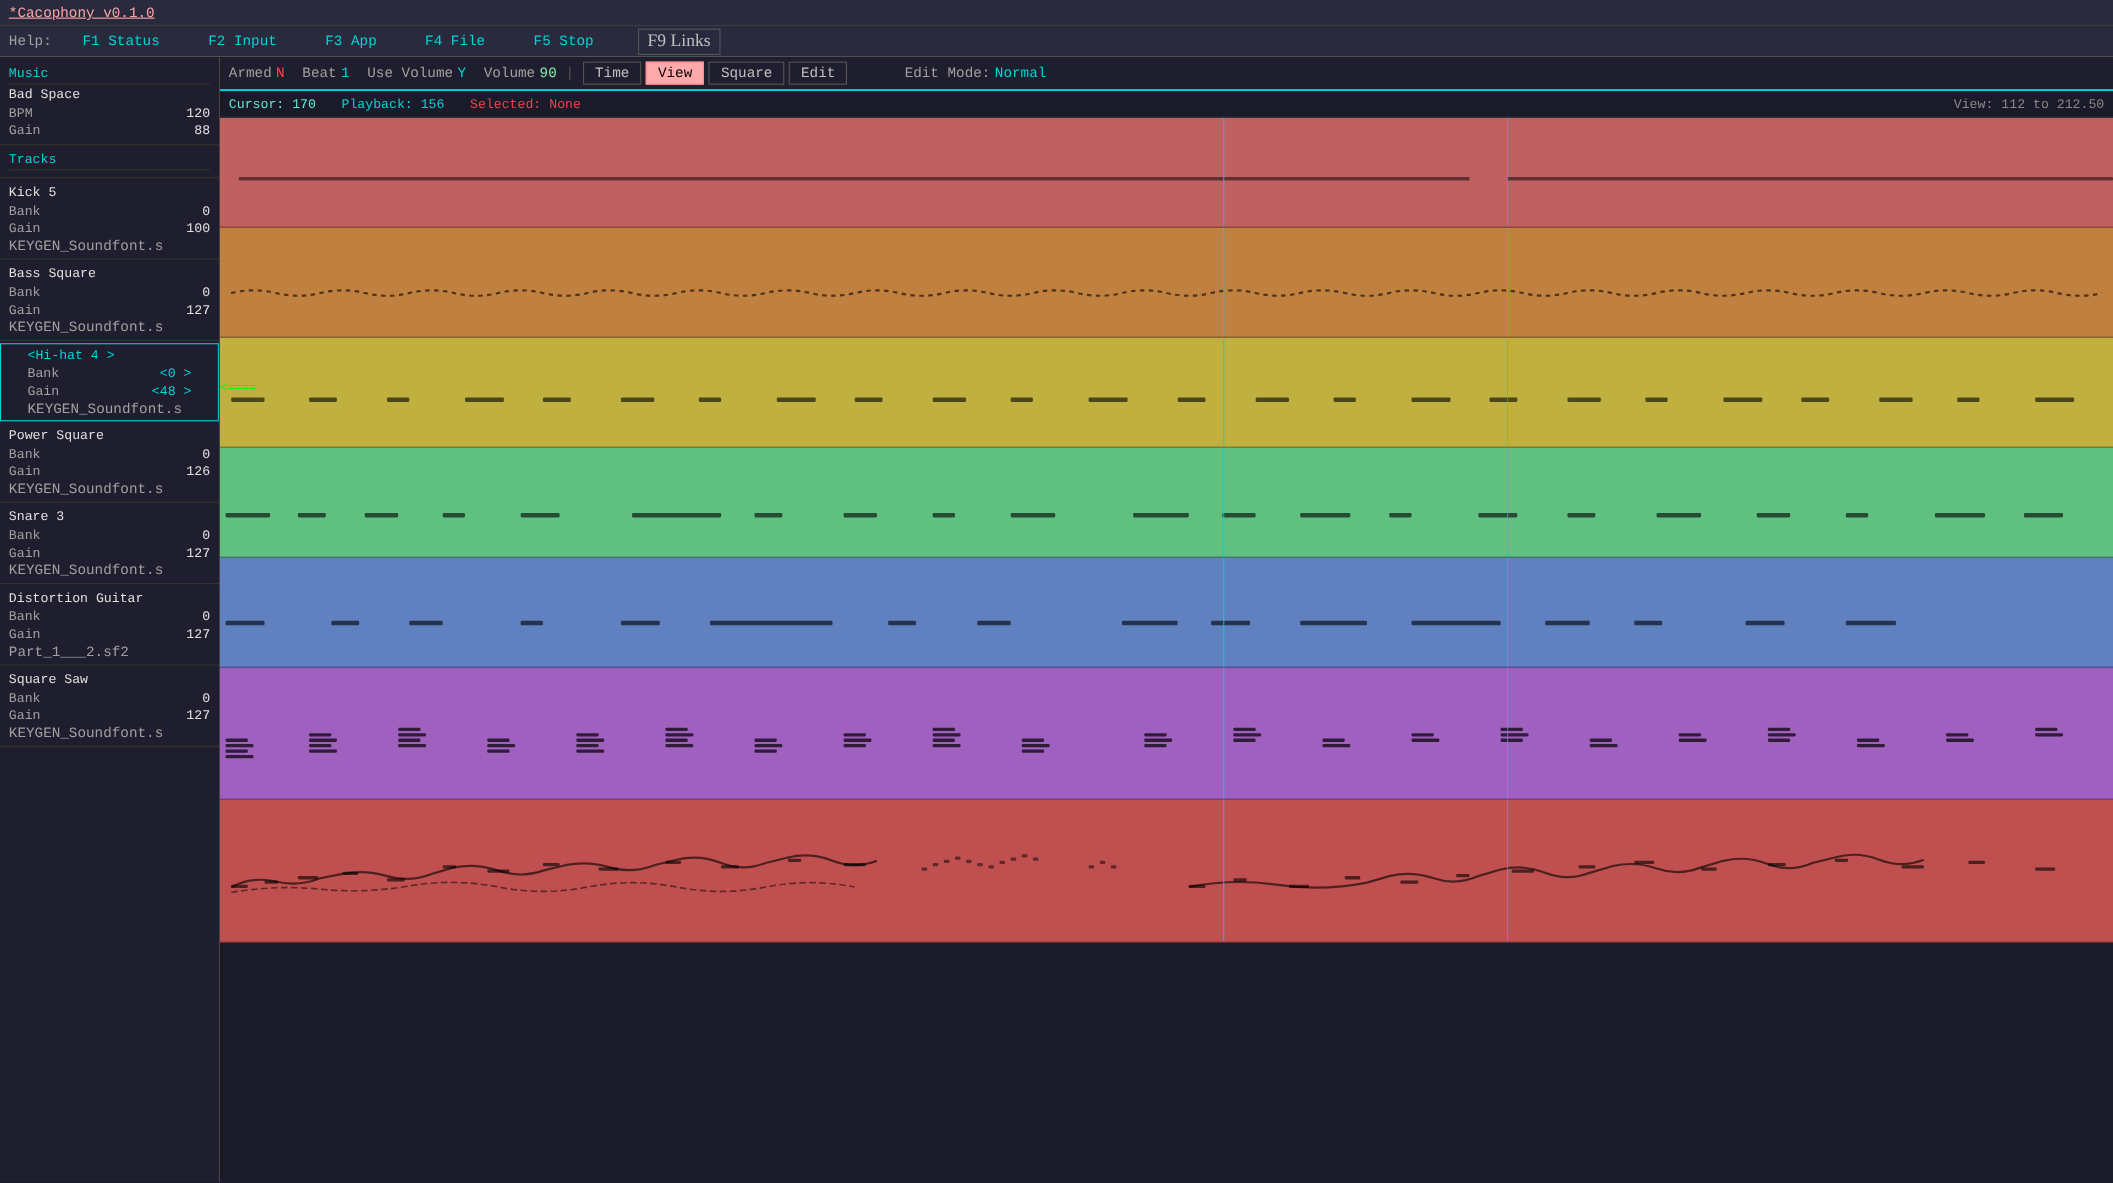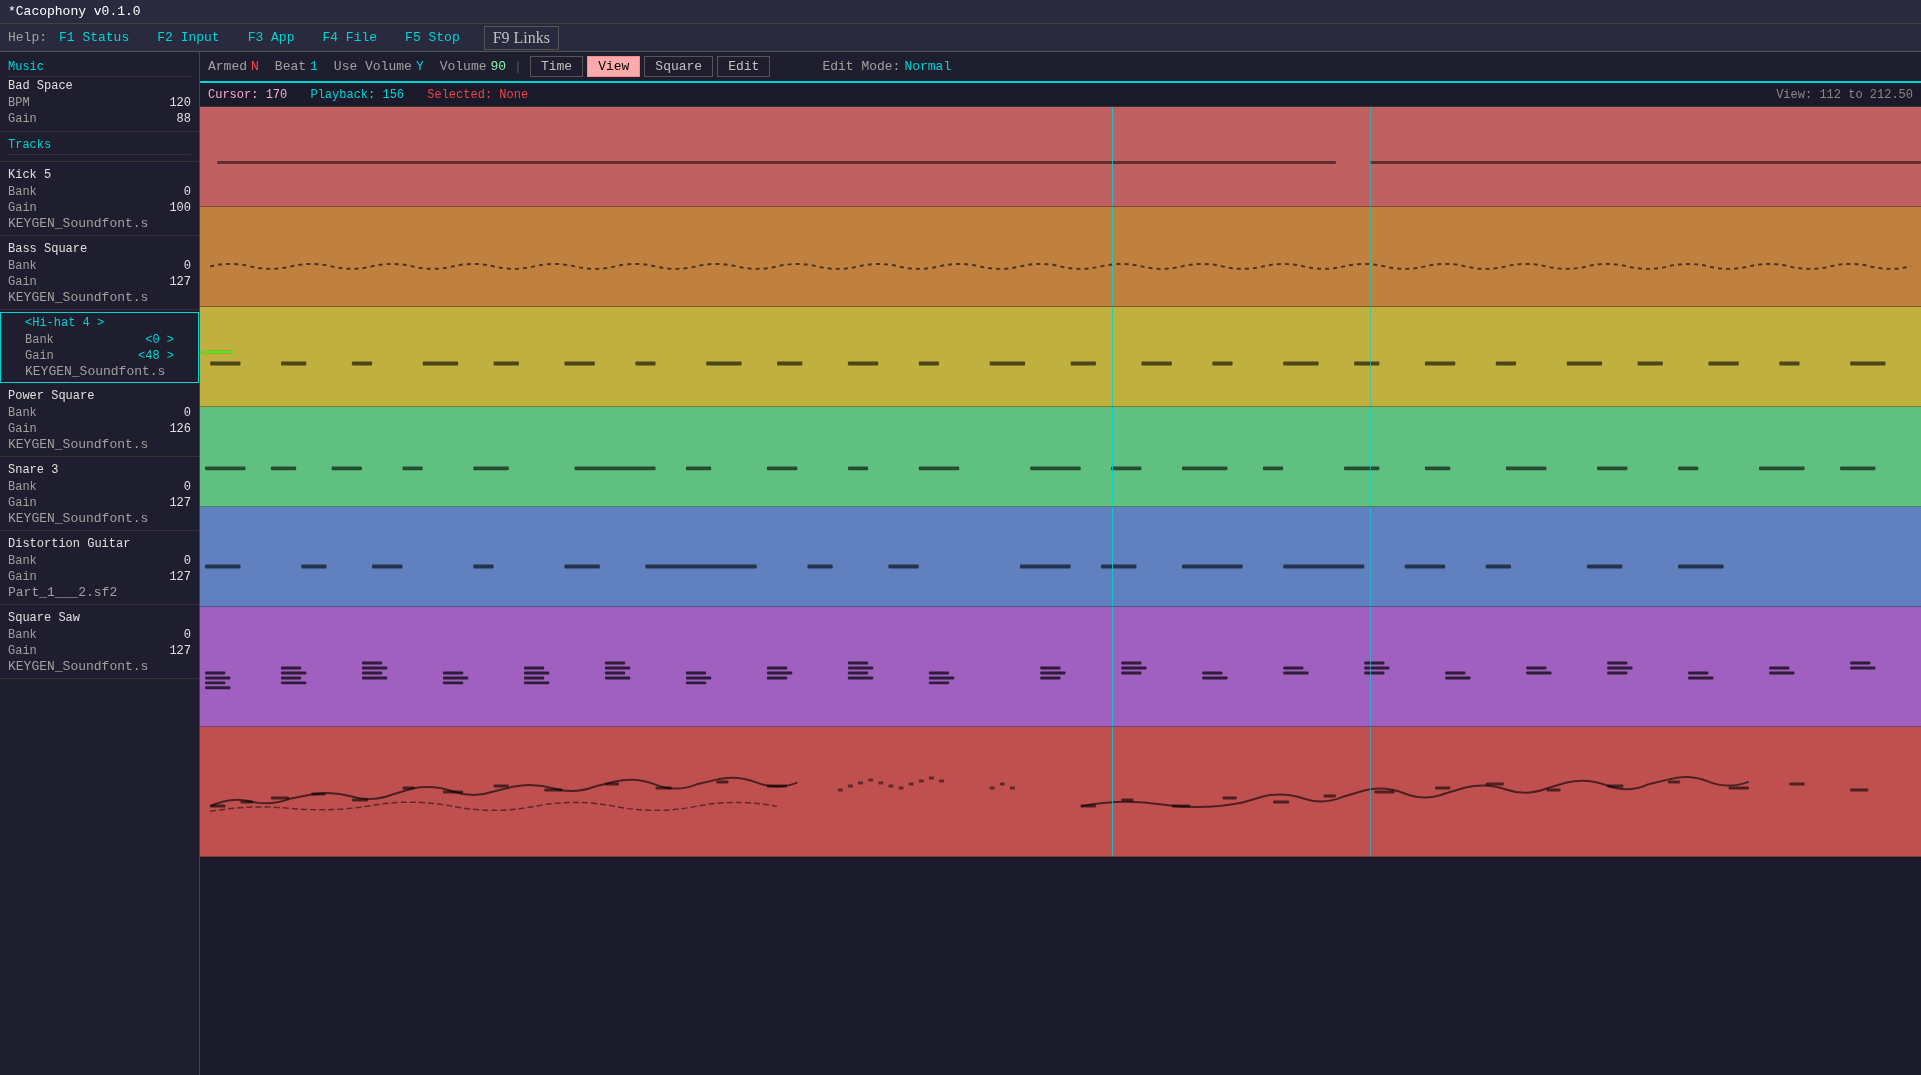--- a/index.html
+++ b/index.html
@@ -15,31 +15,31 @@
 
     
     #title-bar {
       background: #2a2a3e;
       border-bottom: 1px solid #444;
       padding: 2px 8px;
       display: flex;
       align-items: center;
       height: 24px;
     }
-    #title-bar span { color: #ffffff; font-size: 13px; }
+    #title-bar span { color: #fca5a5; font-size: 13px; text-decoration: underline; }
 
     
     #menu-bar {
       background: #2a2a3e;
       border-bottom: 1px solid #555;
       padding: 3px 8px;
       display: flex;
       align-items: center;
       height: 28px;
-      gap: 0;
+      gap: 16px;
     }
     .menu-label { color: #a0a0a0; margin-right: 8px; font-size: 13px; }
     .menu-item {
       color: #00d4d4;
       margin-right: 20px;
       cursor: pointer;
       font-size: 13px;
       padding: 2px 4px;
     }
     .menu-item-plain {
@@ -141,21 +141,21 @@
     #status-bar {
       background: #1a1a2a;
       border-bottom: 1px solid #333;
       padding: 2px 8px;
       display: flex;
       justify-content: space-between;
       font-size: 12px;
       height: 24px;
       align-items: center;
     }
-    .status-cursor { color: #f9a8d4; }
+    .status-cursor { color: #5eead4; }
     .status-playback { color: #00d4d4; }
     .status-selected { color: #ef4444; }
     .status-view { color: #888; }
 
     
     #track-lanes {
       flex: 1;
       overflow-y: hidden;
       position: relative;
     }

